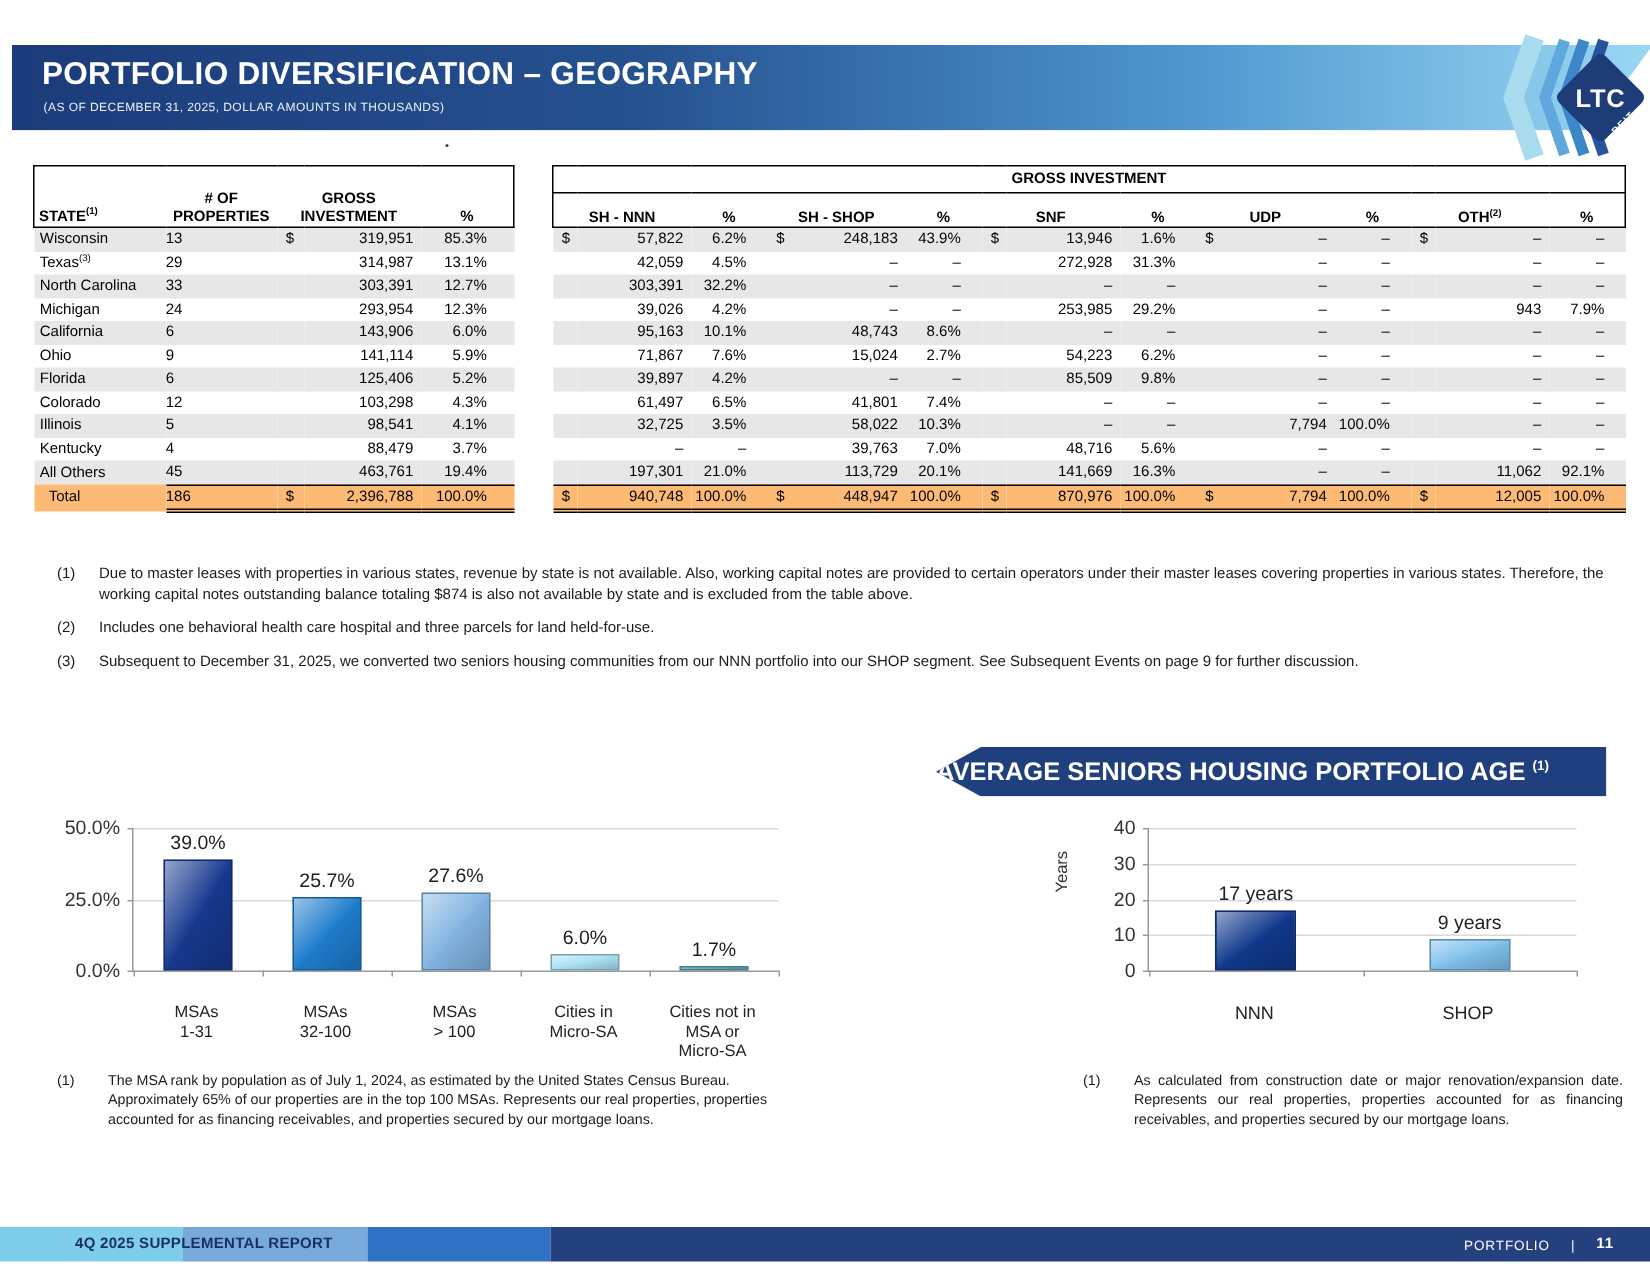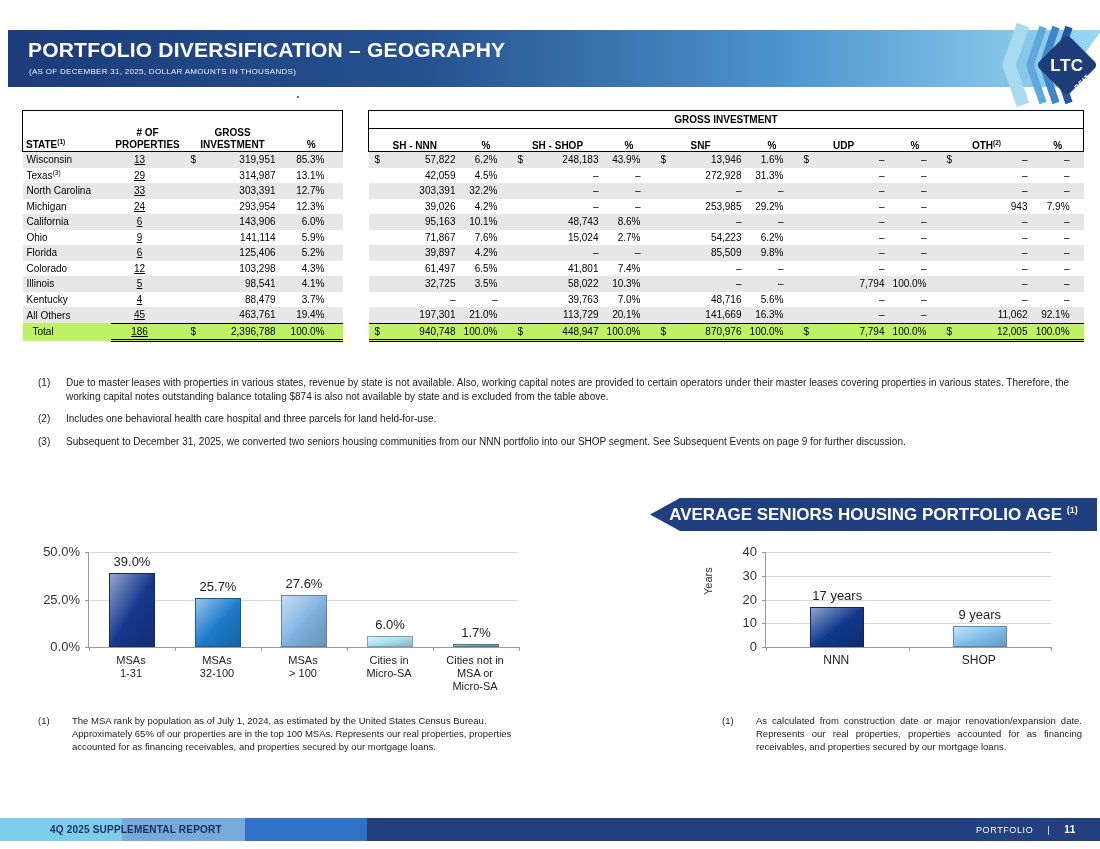--- a/index.html
+++ b/index.html
@@ -24,62 +24,62 @@
   .tbl th{font-weight:bold;padding:0;vertical-align:bottom;}
   .tbl td{height:15.5px;padding:0;white-space:nowrap;}
   #left-table thead th{border-top:1.5px solid #000;border-bottom:1.5px solid #000;height:40px;}
   #left-table thead th:first-child{border-left:1.5px solid #000;}
   #left-table thead th:last-child{border-right:1.5px solid #000;}
   #right-table thead tr.grp th{border:1.5px solid #000;height:17px;text-align:center;vertical-align:middle;font-size:10px;}
   #right-table thead tr.sub th{border-bottom:1.5px solid #000;height:22px;text-align:center;}
   #right-table thead tr.sub th:first-child{border-left:1.5px solid #000;}
   #right-table thead tr.sub th:last-child{border-right:1.5px solid #000;}
   .tbl tbody tr:nth-child(odd){background:#e7e7e7;}
-  .tbl tbody tr.total{background:#bef264;}
+  .tbl tbody tr.total{background:#fdba74;}
   td.state{text-align:left;padding-left:4px;}
-  td.props{text-align:center;padding-right:16px;text-decoration:underline;}
+  td.props{text-align:left;padding-right:16px;}
   td.d{text-align:left;padding-left:6px;}
   td.v{text-align:right;padding-right:5px;}
   td.p{text-align:right;padding-right:14px;}
   #left-table td.p{padding-right:18px;}
   tr.total td.b{border-top:1px solid #000;border-bottom:3px double #000;}
   .hline{display:block;text-align:center;line-height:12px;}
   .hstate{display:block;text-align:left;padding-left:3px;line-height:12px;}
   sup{font-size:6.5px;vertical-align:super;line-height:0;}
 
   
   .footnotes{position:absolute;left:38px;top:376px;width:1048px;font-size:10px;color:#1a1a1a;}
   .fn{display:grid;grid-template-columns:28px 1fr;margin-bottom:9px;line-height:13.5px;}
 
   
   .banner{position:absolute;top:498px;height:33px;background:#203f7e;color:#fff;
     font-weight:bold;font-size:17px;box-sizing:border-box;}
   .banner sup{font-size:9px;}
   #msa-banner{left:30px;width:382px;clip-path:polygon(0 0,calc(100% - 30px) 0,100% 50%,calc(100% - 30px) 100%,0 100%);
     padding:7px 0 0 14px;}
-  #age-banner{left:650px;width:447px;clip-path:polygon(30px 0,100% 0,100% 100%,30px 100%,0 50%);
-    text-align:center;padding-top:7px;}
+  #age-banner{left:624px;width:447px;clip-path:polygon(30px 0,100% 0,100% 100%,30px 100%,0 50%);
+    padding-top:7px;}
 
   
   .chart{position:absolute;top:543px;height:162px;}
   #msa-chart{left:30px;width:510px;}
   #age-chart{left:700px;width:380px;}
   .plot{position:absolute;border-left:1px solid #9a9a9a;border-bottom:1px solid #9a9a9a;}
   #msa-chart .plot{left:58px;top:9px;width:430px;height:95px;}
   #age-chart .plot{left:65px;top:9px;width:285px;height:95px;}
   .gridline{position:absolute;left:0;width:100%;height:1px;background:#d9d9d9;}
   .ytick-mark{position:absolute;left:-4px;width:4px;height:1px;background:#9a9a9a;}
   .xtick-mark{position:absolute;bottom:-4px;width:1px;height:4px;background:#9a9a9a;}
   .ytick-label{position:absolute;text-align:right;font-size:13px;color:#333;}
   .bar{position:absolute;bottom:0;border:1px solid rgba(0,0,0,.28);box-sizing:border-box;}
   .bar::before{content:"";position:absolute;inset:0;
     background:linear-gradient(to bottom right,rgba(255,255,255,.55),rgba(255,255,255,0) 52%),
                linear-gradient(to top left,rgba(0,0,0,.20),rgba(0,0,0,0) 52%);}
   .bar-label{position:absolute;font-size:13px;color:#222;text-align:center;white-space:nowrap;}
-  .xlabels{position:absolute;display:flex;}
+  .xlabels{position:absolute;display:flex;margin-top:15px;}
   #msa-chart .xlabels{left:58px;top:111px;width:430px;}
   #age-chart .xlabels{left:65px;top:111px;width:285px;}
   .xlabel{flex:1;text-align:center;font-size:11px;line-height:13px;color:#222;}
   #age-chart .xlabel{font-size:12px;}
   .ylab{position:absolute;left:2px;top:52px;font-size:11px;color:#333;transform:rotate(-90deg);transform-origin:left top;}
 
   
   .chart-fn{position:absolute;top:714px;font-size:9.5px;color:#1a1a1a;
     display:grid;grid-template-columns:34px 1fr;line-height:13px;}
   #msa-fn{left:38px;width:505px;}

